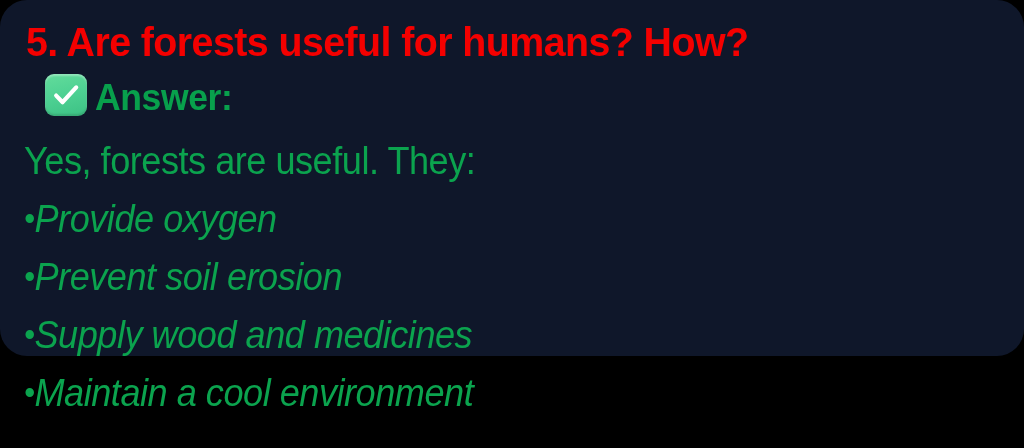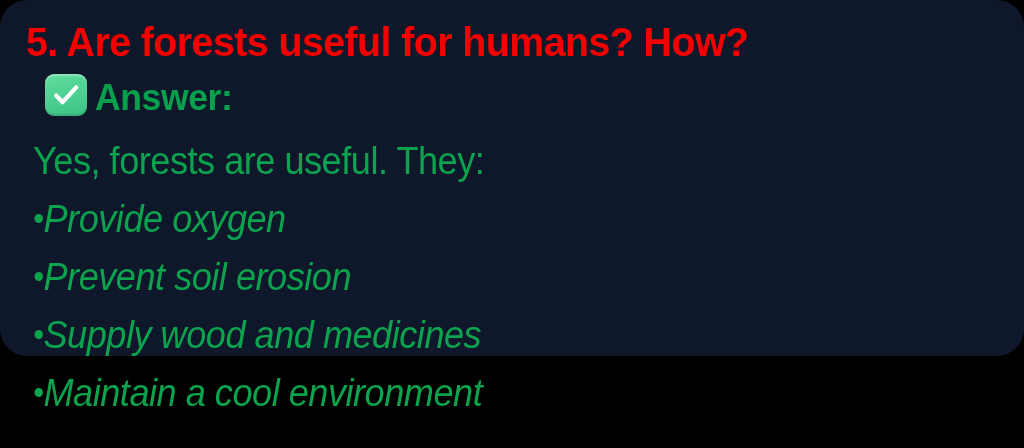--- a/index.html
+++ b/index.html
@@ -80,21 +80,20 @@
     transform: scaleX(0.96);
     transform-origin: left center;
   }
 
   
   .body-block {
     position: absolute;
     left: 24px;
     top: 133px;
     width: 960px;
-    margin-left: 9px;
   }
 
   .intro-line {
     font-size: 38px;
     font-weight: 500;
     letter-spacing: -0.5px;
     color: #0ba34e;
     white-space: nowrap;
     line-height: 57px;
     transform: scaleX(0.95);

